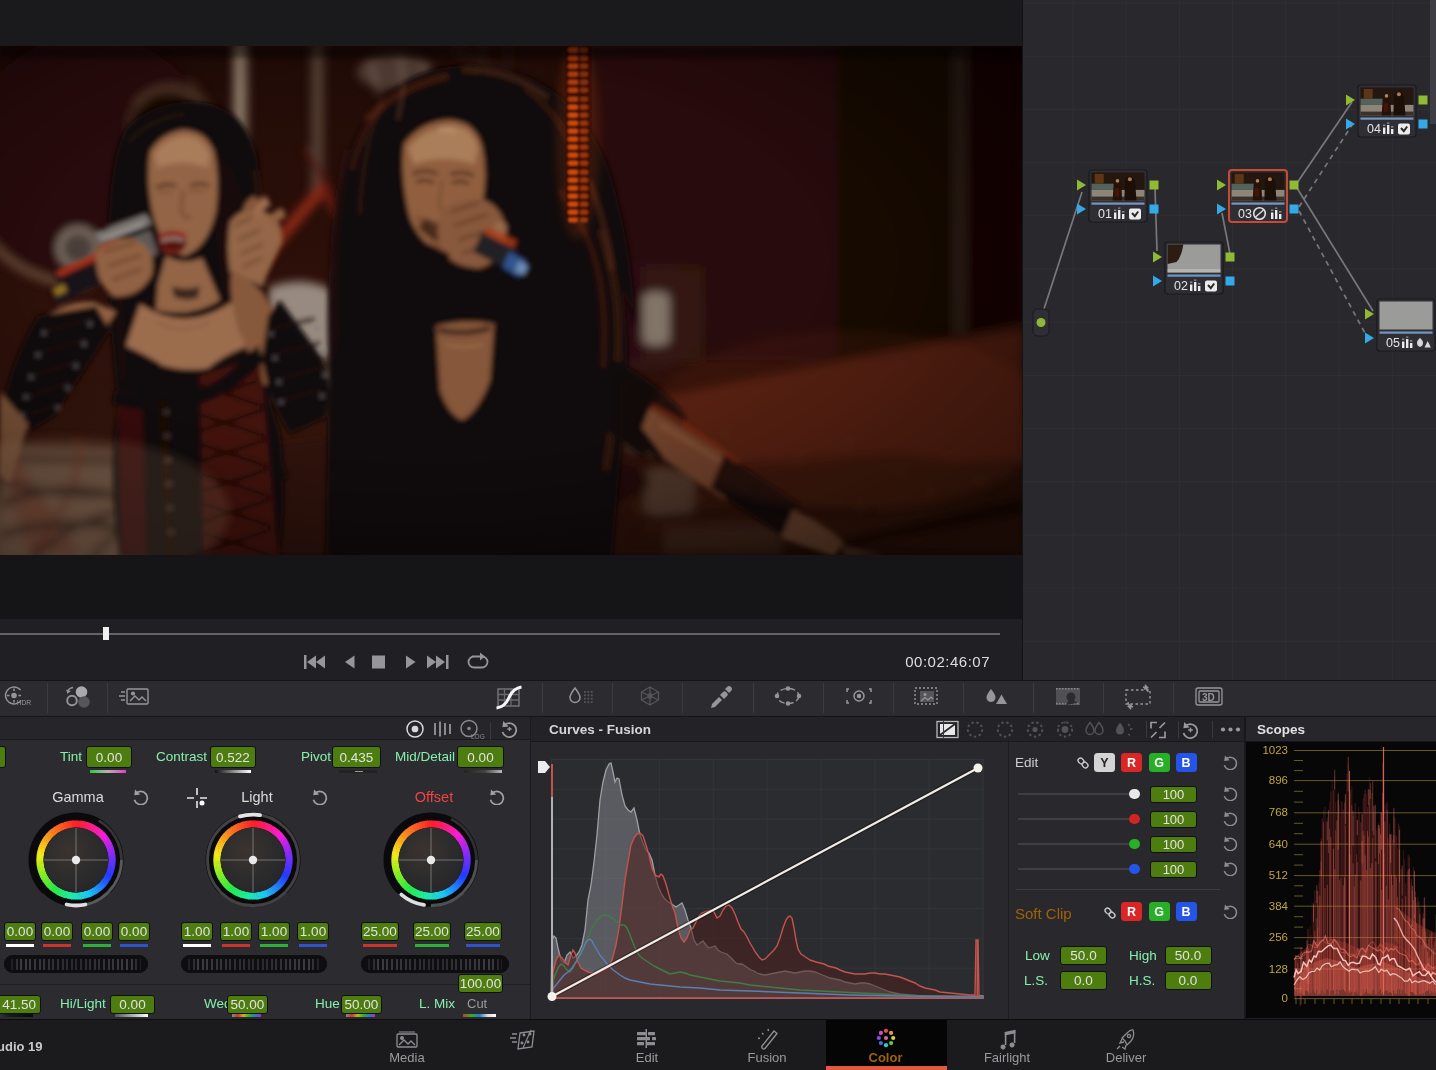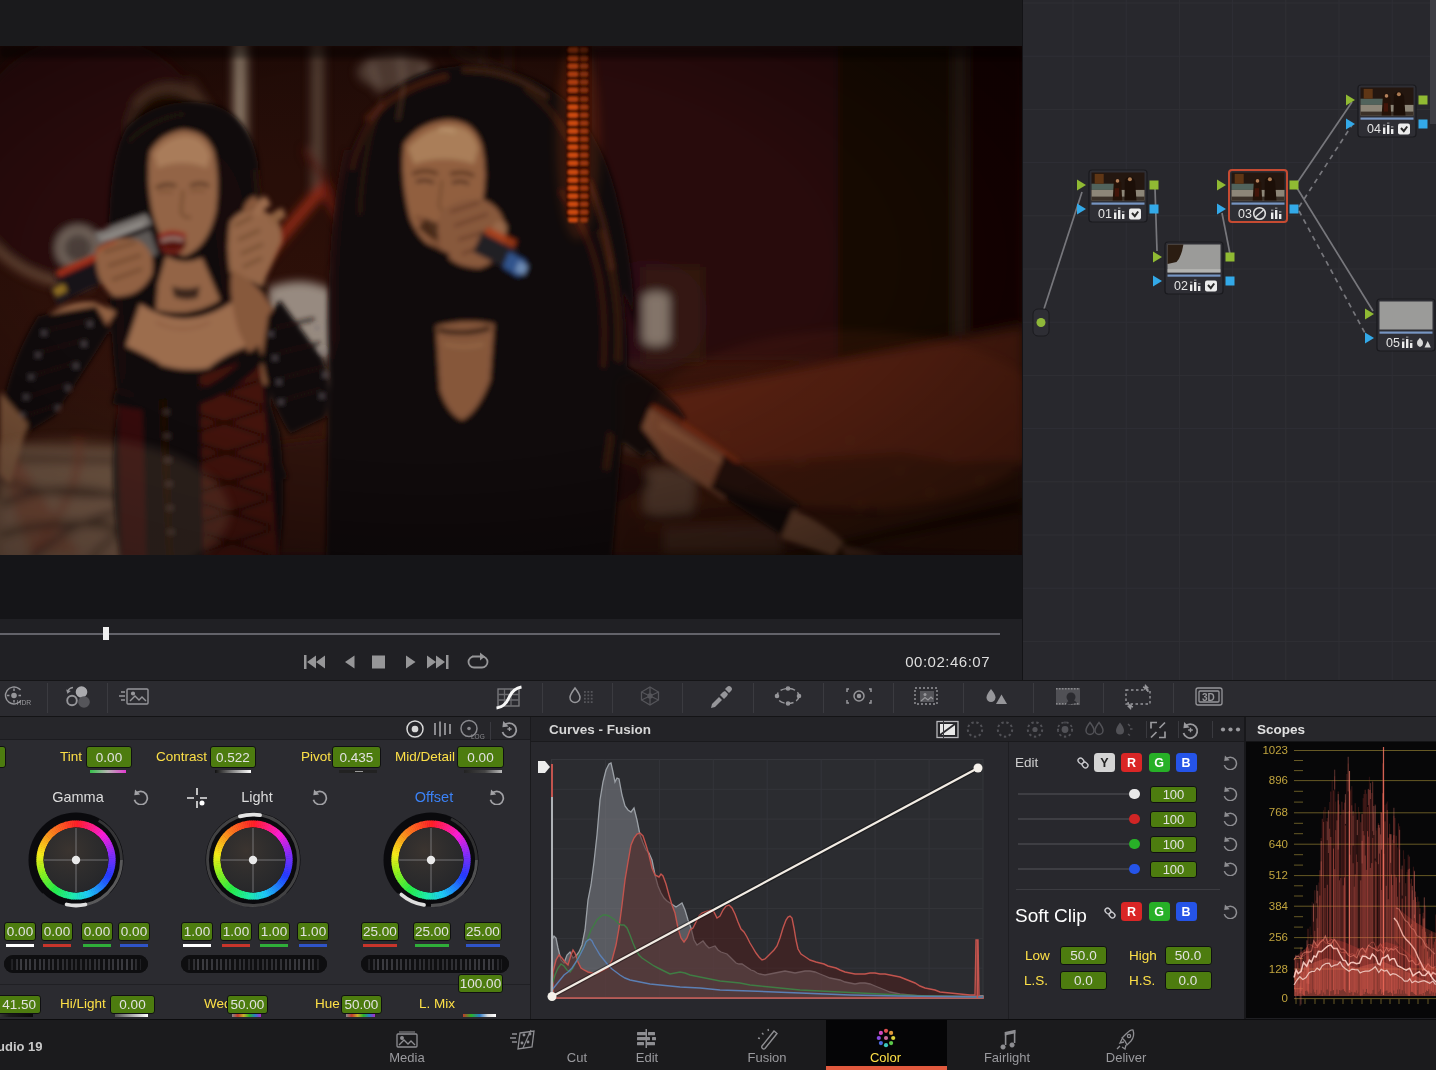--- a/index.html
+++ b/index.html
@@ -1,20 +1,20 @@
 <!DOCTYPE html>
 <html><head><meta charset="utf-8"><title>Resolve</title>
 <style>
 html,body{margin:0;padding:0;background:#141416;}
 body{width:1436px;height:1070px;position:relative;overflow:hidden;
  font-family:"Liberation Sans",sans-serif;-webkit-font-smoothing:antialiased;}
 .abs{position:absolute;}
 .box{position:absolute;background:#4d7c0f;border:1px solid #101013;border-radius:3px;
  color:#e2e2e2;font-size:13.5px;display:flex;align-items:center;justify-content:center;}
-.lbl{position:absolute;color:#fde047;font-size:13.5px;white-space:nowrap;}
+.lbl{position:absolute;color:#86efac;font-size:13.5px;white-space:nowrap;}
 </style>
 </head><body>
 <div class="abs" style="left:0;top:0;width:1023px;height:680px;background:#1a1a1c"></div>
 <div class="abs" style="left:0;top:555px;width:1023px;height:90px;background:#151518"></div>
 <svg class="abs" style="left:0;top:46px" width="1022" height="509" viewBox="0 46 1022 509" xmlns="http://www.w3.org/2000/svg">
     <defs>
       <filter id="b6" x="-30%" y="-30%" width="160%" height="160%">
         <feGaussianBlur stdDeviation="5"></feGaussianBlur>
       </filter>
       <filter id="b3" x="-30%" y="-30%" width="160%" height="160%">
@@ -595,21 +595,21 @@
       <path d="M14.8,0.5 L15.6,6.7 L9.4,5.9 Z" fill="#a2a2a6"></path>
     </g>
   </svg>
 <div class="abs" style="left:207px;top:789px;width:100px;text-align:center;font-size:14.5px;color:#dcdcdc">Light</div>
 <svg class="abs" style="left:312px;top:789px" width="16" height="16" viewBox="0 0 17 17">
     <g transform="scale(-1,1) translate(-17,0)">
       <path d="M14.2,5.2 A7,7 0 1 0 15.5,11.5" fill="none" stroke="#a2a2a6" stroke-width="1.8"></path>
       <path d="M14.8,0.5 L15.6,6.7 L9.4,5.9 Z" fill="#a2a2a6"></path>
     </g>
   </svg>
-<div class="abs" style="left:384px;top:789px;width:100px;text-align:center;font-size:14.5px;color:#3b82f6">Offset</div>
+<div class="abs" style="left:384px;top:789px;width:100px;text-align:center;font-size:14.5px;color:#ef4444">Offset</div>
 <svg class="abs" style="left:489px;top:789px" width="16" height="16" viewBox="0 0 17 17">
     <g transform="scale(-1,1) translate(-17,0)">
       <path d="M14.2,5.2 A7,7 0 1 0 15.5,11.5" fill="none" stroke="#a2a2a6" stroke-width="1.8"></path>
       <path d="M14.8,0.5 L15.6,6.7 L9.4,5.9 Z" fill="#a2a2a6"></path>
     </g>
   </svg>
 <svg class="abs" style="left:186px;top:787px" width="22" height="22" viewBox="0 0 22 22">
     <path d="M11,1 V8 M11,14 V21 M1,11 H8 M14,11 H21" stroke="#e8e8e8" stroke-width="1.6"></path>
     <circle cx="16" cy="16" r="2.5" fill="#fff"></circle>
   </svg>
@@ -1155,21 +1155,21 @@
 <div class="abs" style="left:1018px;top:868px;width:118px;height:1.5px;background:#3e3e43"></div>
 <div class="abs" style="left:1129px;top:863.5px;width:10.5px;height:10.5px;border-radius:50%;background:#2554e8"></div>
 <div class="box" style="left:1150px;top:861px;width:45px;height:15px;font-size:13px">100</div>
 <svg class="abs" style="left:1223px;top:861px" width="15" height="15" viewBox="0 0 17 17">
     <g transform="scale(-1,1) translate(-17,0)">
       <path d="M14.2,5.2 A7,7 0 1 0 15.5,11.5" fill="none" stroke="#8e8e92" stroke-width="1.7"></path>
       <path d="M14.8,0.5 L15.6,6.7 L9.4,5.9 Z" fill="#8e8e92"></path>
     </g>
   </svg>
 <div class="abs" style="left:1016px;top:889px;width:204px;height:1px;background:#3c3c41"></div>
-<div class="abs" style="left:1015px;top:905px;font-size:19px;color:#ffffff">Soft Clip</div>
+<div class="abs" style="left:1015px;top:905px;font-size:15px;color:#a16207">Soft Clip</div>
 <svg class="abs" style="left:1103px;top:906px" width="14" height="14" viewBox="0 0 16 16">
     <g fill="none" stroke="#c8c8cc" stroke-width="1.6" transform="rotate(-45 8 8)">
       <rect x="5.2" y="1.2" width="5.6" height="7" rx="2.8"></rect>
       <rect x="5.2" y="7.8" width="5.6" height="7" rx="2.8"></rect>
     </g>
   </svg>
 <div class="abs" style="left:1121px;top:902px;width:21px;height:19px;border-radius:3.5px;background:#da2626;color:#fff;font-size:12.5px;font-weight:bold;display:flex;align-items:center;justify-content:center">R</div>
 <div class="abs" style="left:1148.5px;top:902px;width:21px;height:19px;border-radius:3.5px;background:#27b027;color:#fff;font-size:12.5px;font-weight:bold;display:flex;align-items:center;justify-content:center">G</div>
 <div class="abs" style="left:1175.5px;top:902px;width:21px;height:19px;border-radius:3.5px;background:#2554e8;color:#fff;font-size:12.5px;font-weight:bold;display:flex;align-items:center;justify-content:center">B</div>
 <svg class="abs" style="left:1223px;top:904px" width="15" height="15" viewBox="0 0 17 17">
@@ -1523,24 +1523,24 @@
     <path d="M1395,905 q20,20 41,28 l0,45 q-24,-14 -41,-38 Z" fill="rgba(215,75,65,0.25)" filter="url(#wb)"></path>
   </svg>
 <div class="abs" style="left:530px;top:717px;width:1px;height:302px;background:#1a1a1d"></div>
 <div class="abs" style="left:1244px;top:717px;width:2px;height:302px;background:#18181b"></div>
 <div class="abs" style="left:1022px;top:0;width:1px;height:680px;background:#131316"></div>
 <div class="abs" style="left:0;top:1019px;width:1436px;height:51px;background:#1b1b1d;border-top:1px solid #0c0c0e;box-sizing:border-box"></div>
 <div class="abs" style="left:-3px;top:1039px;font-size:13px;font-weight:bold;color:#c9c9c9">udio 19</div>
 <div class="abs" style="left:826px;top:1020px;width:121px;height:50px;background:#050506"></div>
 <div class="abs" style="left:826px;top:1066px;width:121px;height:4px;background:#e25a3e"></div>
 <div class="abs" style="left:347px;top:1050px;width:120px;text-align:center;font-size:13px;color:#9a9a9e;font-weight:normal">Media</div>
-<div class="abs" style="left:467px;top:1050px;width:120px;text-align:right;font-size:13px;color:#9a9a9e;font-weight:normal">Cut</div>
+<div class="abs" style="left:467px;top:996px;width:120px;text-align:left;font-size:13px;color:#9a9a9e;font-weight:normal">Cut</div>
 <div class="abs" style="left:587px;top:1050px;width:120px;text-align:center;font-size:13px;color:#9a9a9e;font-weight:normal">Edit</div>
 <div class="abs" style="left:707px;top:1050px;width:120px;text-align:center;font-size:13px;color:#9a9a9e;font-weight:normal">Fusion</div>
-<div class="abs" style="left:826px;top:1050px;width:119px;text-align:center;font-size:13px;color:#fde047;font-weight:normal">Color</div>
+<div class="abs" style="left:826px;top:1050px;width:119px;text-align:center;font-size:13px;color:#a16207;font-weight:bold">Color</div>
 <div class="abs" style="left:947px;top:1050px;width:120px;text-align:center;font-size:13px;color:#9a9a9e;font-weight:normal">Fairlight</div>
 <div class="abs" style="left:1066px;top:1050px;width:120px;text-align:center;font-size:13px;color:#9a9a9e;font-weight:normal">Deliver</div>
 <svg class="abs" style="left:0;top:1026px" width="1200" height="24" viewBox="0 0 1200 24" xmlns="http://www.w3.org/2000/svg">
     <g stroke="#8e8e92" fill="none" stroke-width="1.3">
       <path d="M399,6 h16" opacity="0.8"></path>
       <rect x="397" y="8" width="20" height="13" rx="1"></rect>
       <circle cx="402" cy="12" r="1.3" fill="#8e8e92"></circle>
       <path d="M399,19 l5,-5 l4,4 l3,-3 l4,4"></path>
     </g>
     <g stroke="#8e8e92" fill="none" stroke-width="1.3">

